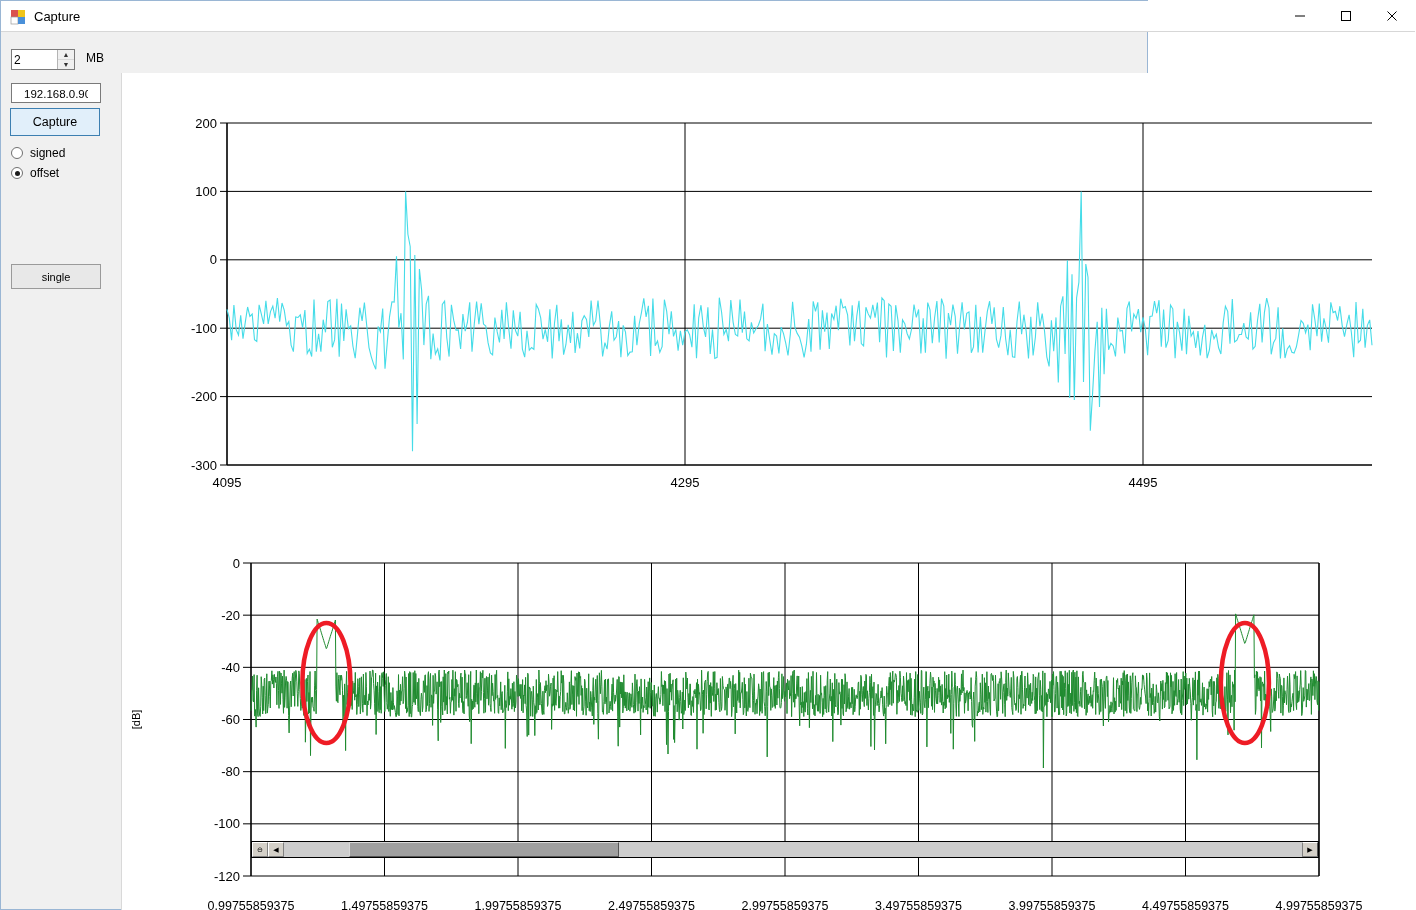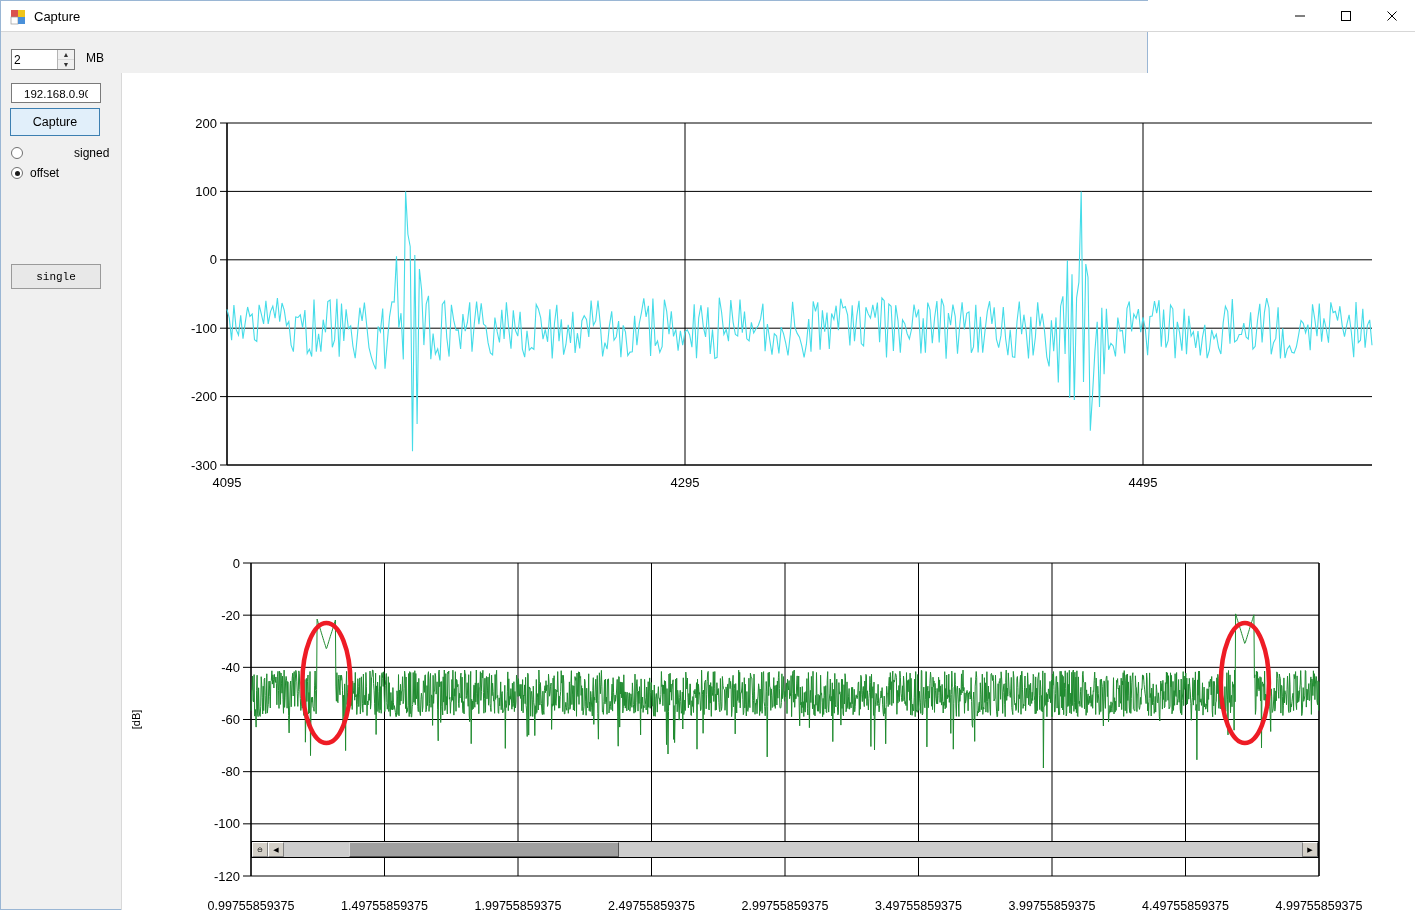--- a/index.html
+++ b/index.html
@@ -94,42 +94,42 @@
     border: 1px solid #3c7fb1;
     font-family: "Liberation Sans", sans-serif;
     font-size: 12.5px; color: #000;
     cursor: default;
   }
   .radio-row {
     position: absolute; left: 9px;
     height: 18px; display: flex; align-items: center;
     cursor: default;
   }
-  #radio-signed { top: 111px; gap: 44px; }
+  #radio-signed { top: 111px; }
   #radio-offset { top: 131px; justify-content: center; }
   .radio-circle {
     width: 12px; height: 12px; border-radius: 50%;
     border: 1px solid #707070; background: #fff;
     display: inline-block; position: relative;
     flex: none;
   }
   .radio-circle.checked::after {
     content: ""; position: absolute;
     left: 2.5px; top: 2.5px; width: 5px; height: 5px;
     border-radius: 50%; background: #1d1d1d;
   }
   .radio-label {
     margin-left: 7px; font-size: 12px; color: #000;
   }
   .single-btn {
     position: absolute; left: 9px; top: 231px;
     width: 90px; height: 25px;
     background: #e8e8e8;
     border: 1px solid #9a9a9a;
-    font-family: Liberation Mono, monospace;
+    font-family: Liberation Sans, sans-serif;
     font-size: 11px; color: #000;
     cursor: default;
   }
 
   
   .mainpane {
     position: absolute; left: 120px; top: 32px;
     width: 1294px; height: 876px;
     background: #ffffff;
     border-left: 1px solid #d9d9d9;

